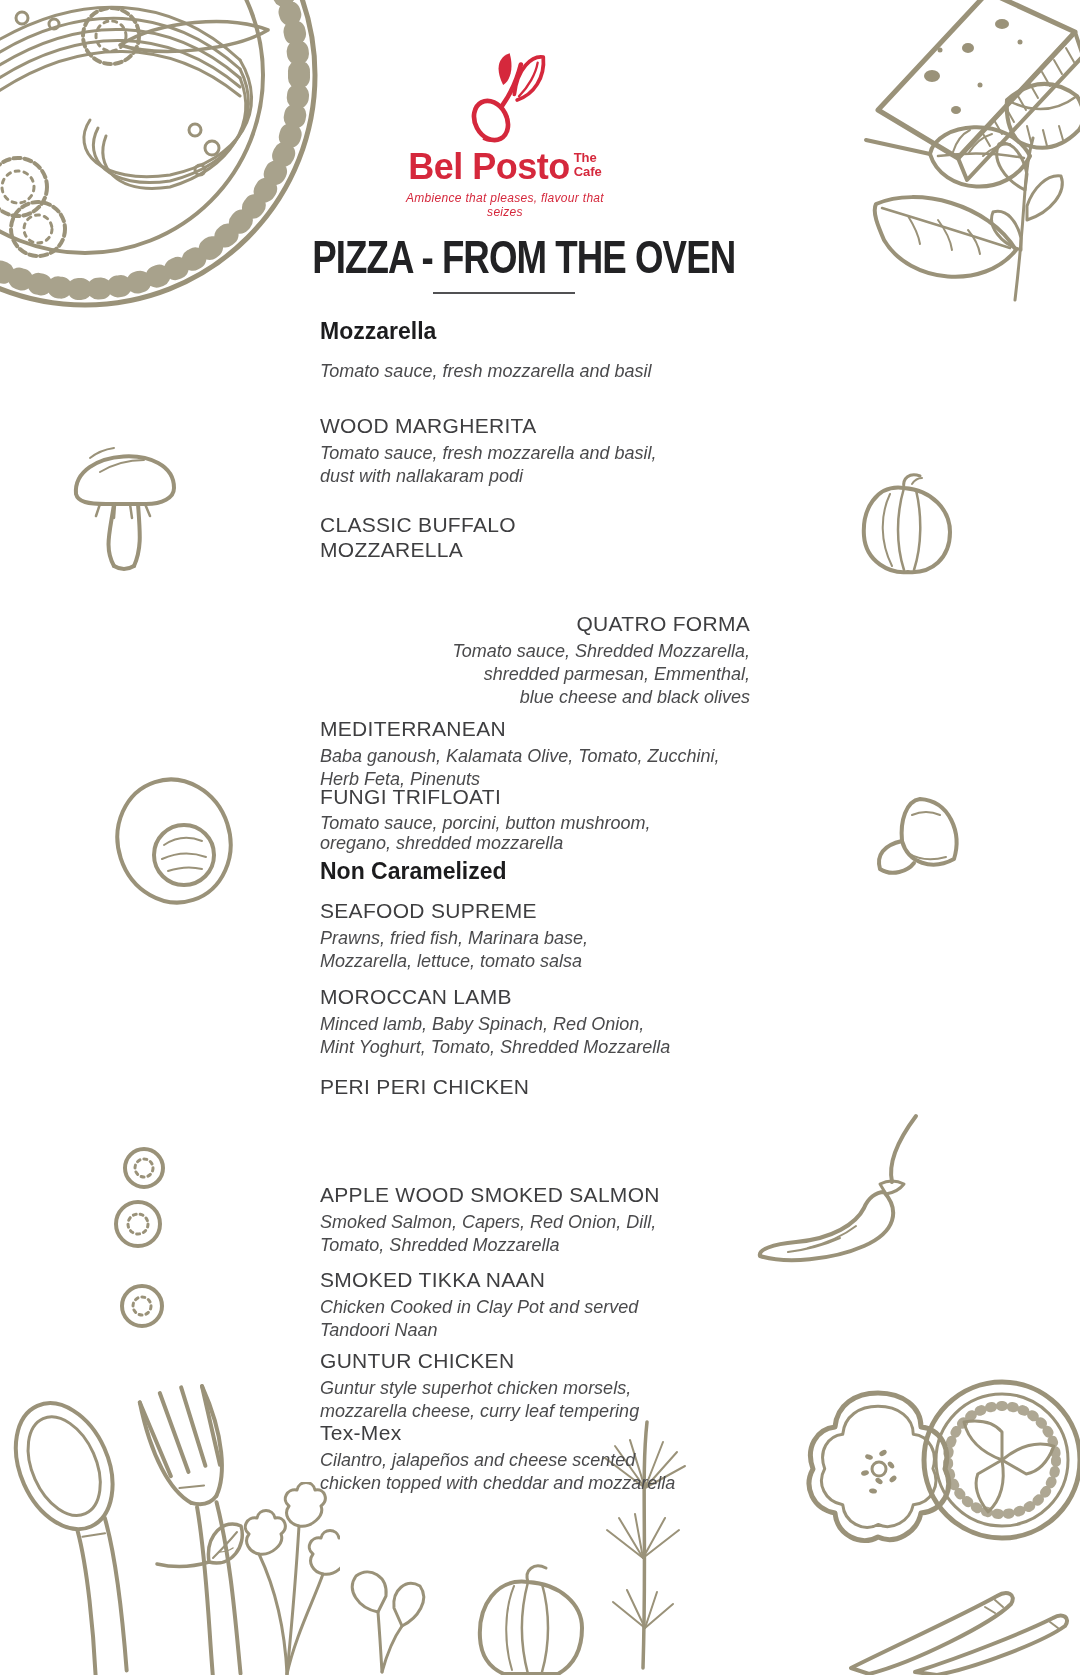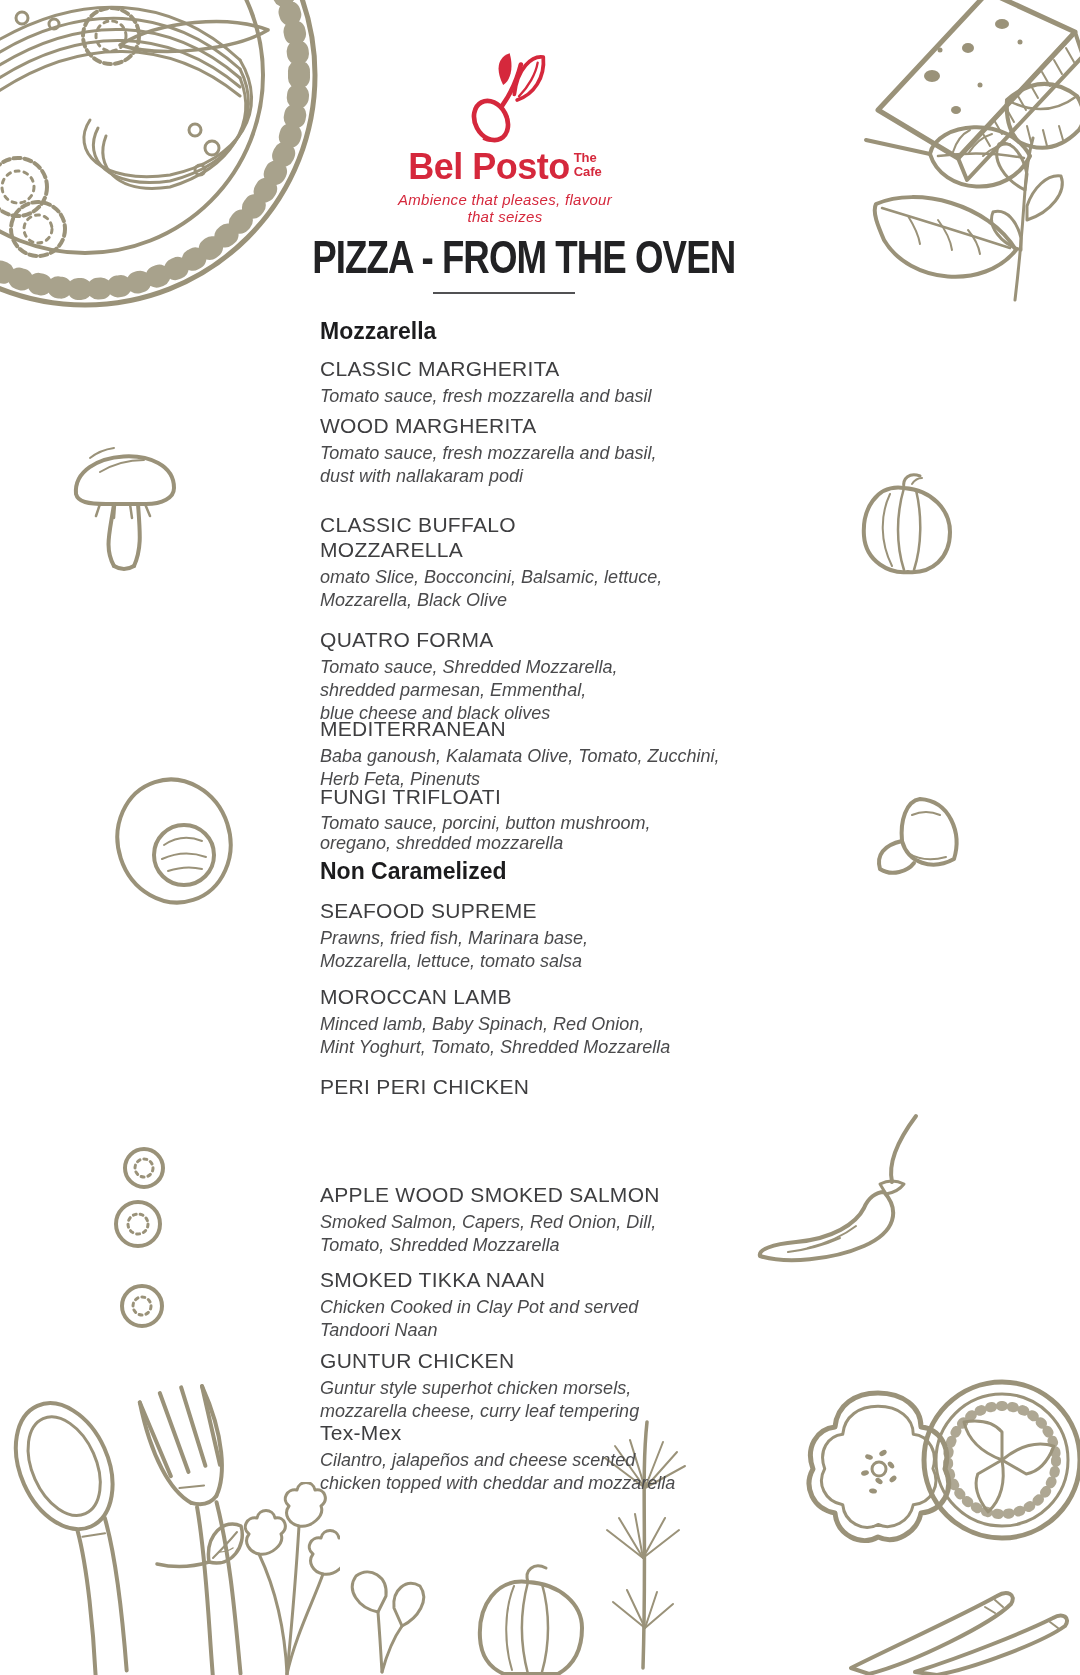--- a/index.html
+++ b/index.html
@@ -14,39 +14,39 @@
     vector-effect:non-scaling-stroke;
   }
 
   
   .logo { position:absolute; left:390px; top:52px; width:230px; text-align:center; }
   .logo-icon { display:block; margin:0 auto; width:84px; height:96px; }
   .brand-row { margin-top:-2px; color:#d5283c; white-space:nowrap; }
   .brand { font-size:36px; font-weight:bold; letter-spacing:-0.5px; }
   .brand-suffix { display:inline-block; margin-left:4px; font-size:13px; font-weight:bold;
     line-height:1.05; text-align:left; transform:translateY(-3px); }
-  .tagline { margin-top:3px; font-size:15px; font-style:italic; color:#d5283c; letter-spacing:0.3px; }
+  .tagline { margin-top:3px; font-size:12px; font-style:italic; color:#d5283c; letter-spacing:0.3px; }
 
   
   .page-title {
     position:absolute; left:300px; top:232px; width:410px; text-align:center;
     font-weight:700; font-size:39px; color:#222224; letter-spacing:-1px;
     transform:scale(0.94,1.18); transform-origin:50% 0; white-space:nowrap;
   }
   .title-underline { position:absolute; left:433px; top:292px; width:142px; height:2px; background:#515153; }
 
   
   .section-heading, .menu-item { position:absolute; left:320px; width:430px; }
   .section-heading { font-size:23px; font-weight:bold; color:#1c1c1e; margin:0; }
   .item-name { font-size:21px; color:#3e3e40; line-height:1.18; letter-spacing:0.3px; white-space:pre-line; }
   .item-desc { font-size:18px; font-style:italic; color:#4a4a4c; line-height:1.28; white-space:pre-line; margin-top:3px; }
 
   .sh-0 { top:318px; } .sh-1 { top:858px; }
   .mi-0 { top:357px; }  .mi-1 { top:414px; }  .mi-2 { top:513px; }
-  .mi-3 { top:628px; }  .mi-4 { top:717px; }  .mi-5 { top:785px; }
+  .mi-3 { top:612px;text-align:right; }  .mi-4 { top:717px; }  .mi-5 { top:785px; }
   .mi-5 .item-desc { line-height:1.12; }
   .mi-6 { top:899px; }  .mi-7 { top:985px; }  .mi-8 { top:1075px; }
   .mi-9 { top:1183px; } .mi-10 { top:1268px; } .mi-11 { top:1349px; }
   .mi-12 { top:1421px; }
 </style>
 </head>
 <body>
 
 <div class="page">
 
@@ -305,33 +305,30 @@
     </div>
     <div class="tagline">Ambience that pleases, flavour that seizes</div>
   </div>
 
   <div class="page-title">PIZZA - FROM THE OVEN</div>
   <div class="title-underline"></div>
 
   <div id="menu-list">
       <h2 class="section-heading sh-0">Mozzarella</h2>
       <div class="menu-item mi-0">
-        <div class="item-name">CLASSIC MARGHERITA</div>
         <div class="item-desc">Tomato sauce, fresh mozzarella and basil</div>
       </div>
       <div class="menu-item mi-1">
         <div class="item-name">WOOD MARGHERITA</div>
         <div class="item-desc">Tomato sauce, fresh mozzarella and basil,
 dust with nallakaram podi</div>
       </div>
       <div class="menu-item mi-2">
         <div class="item-name">CLASSIC BUFFALO
 MOZZARELLA</div>
-        <div class="item-desc">omato Slice, Bocconcini, Balsamic, lettuce,
-Mozzarella, Black Olive</div>
       </div>
       <div class="menu-item mi-3">
         <div class="item-name">QUATRO FORMA</div>
         <div class="item-desc">Tomato sauce, Shredded Mozzarella,
 shredded parmesan, Emmenthal,
 blue cheese and black olives</div>
       </div>
       <div class="menu-item mi-4">
         <div class="item-name">MEDITERRANEAN</div>
         <div class="item-desc">Baba ganoush, Kalamata Olive, Tomato, Zucchini,

